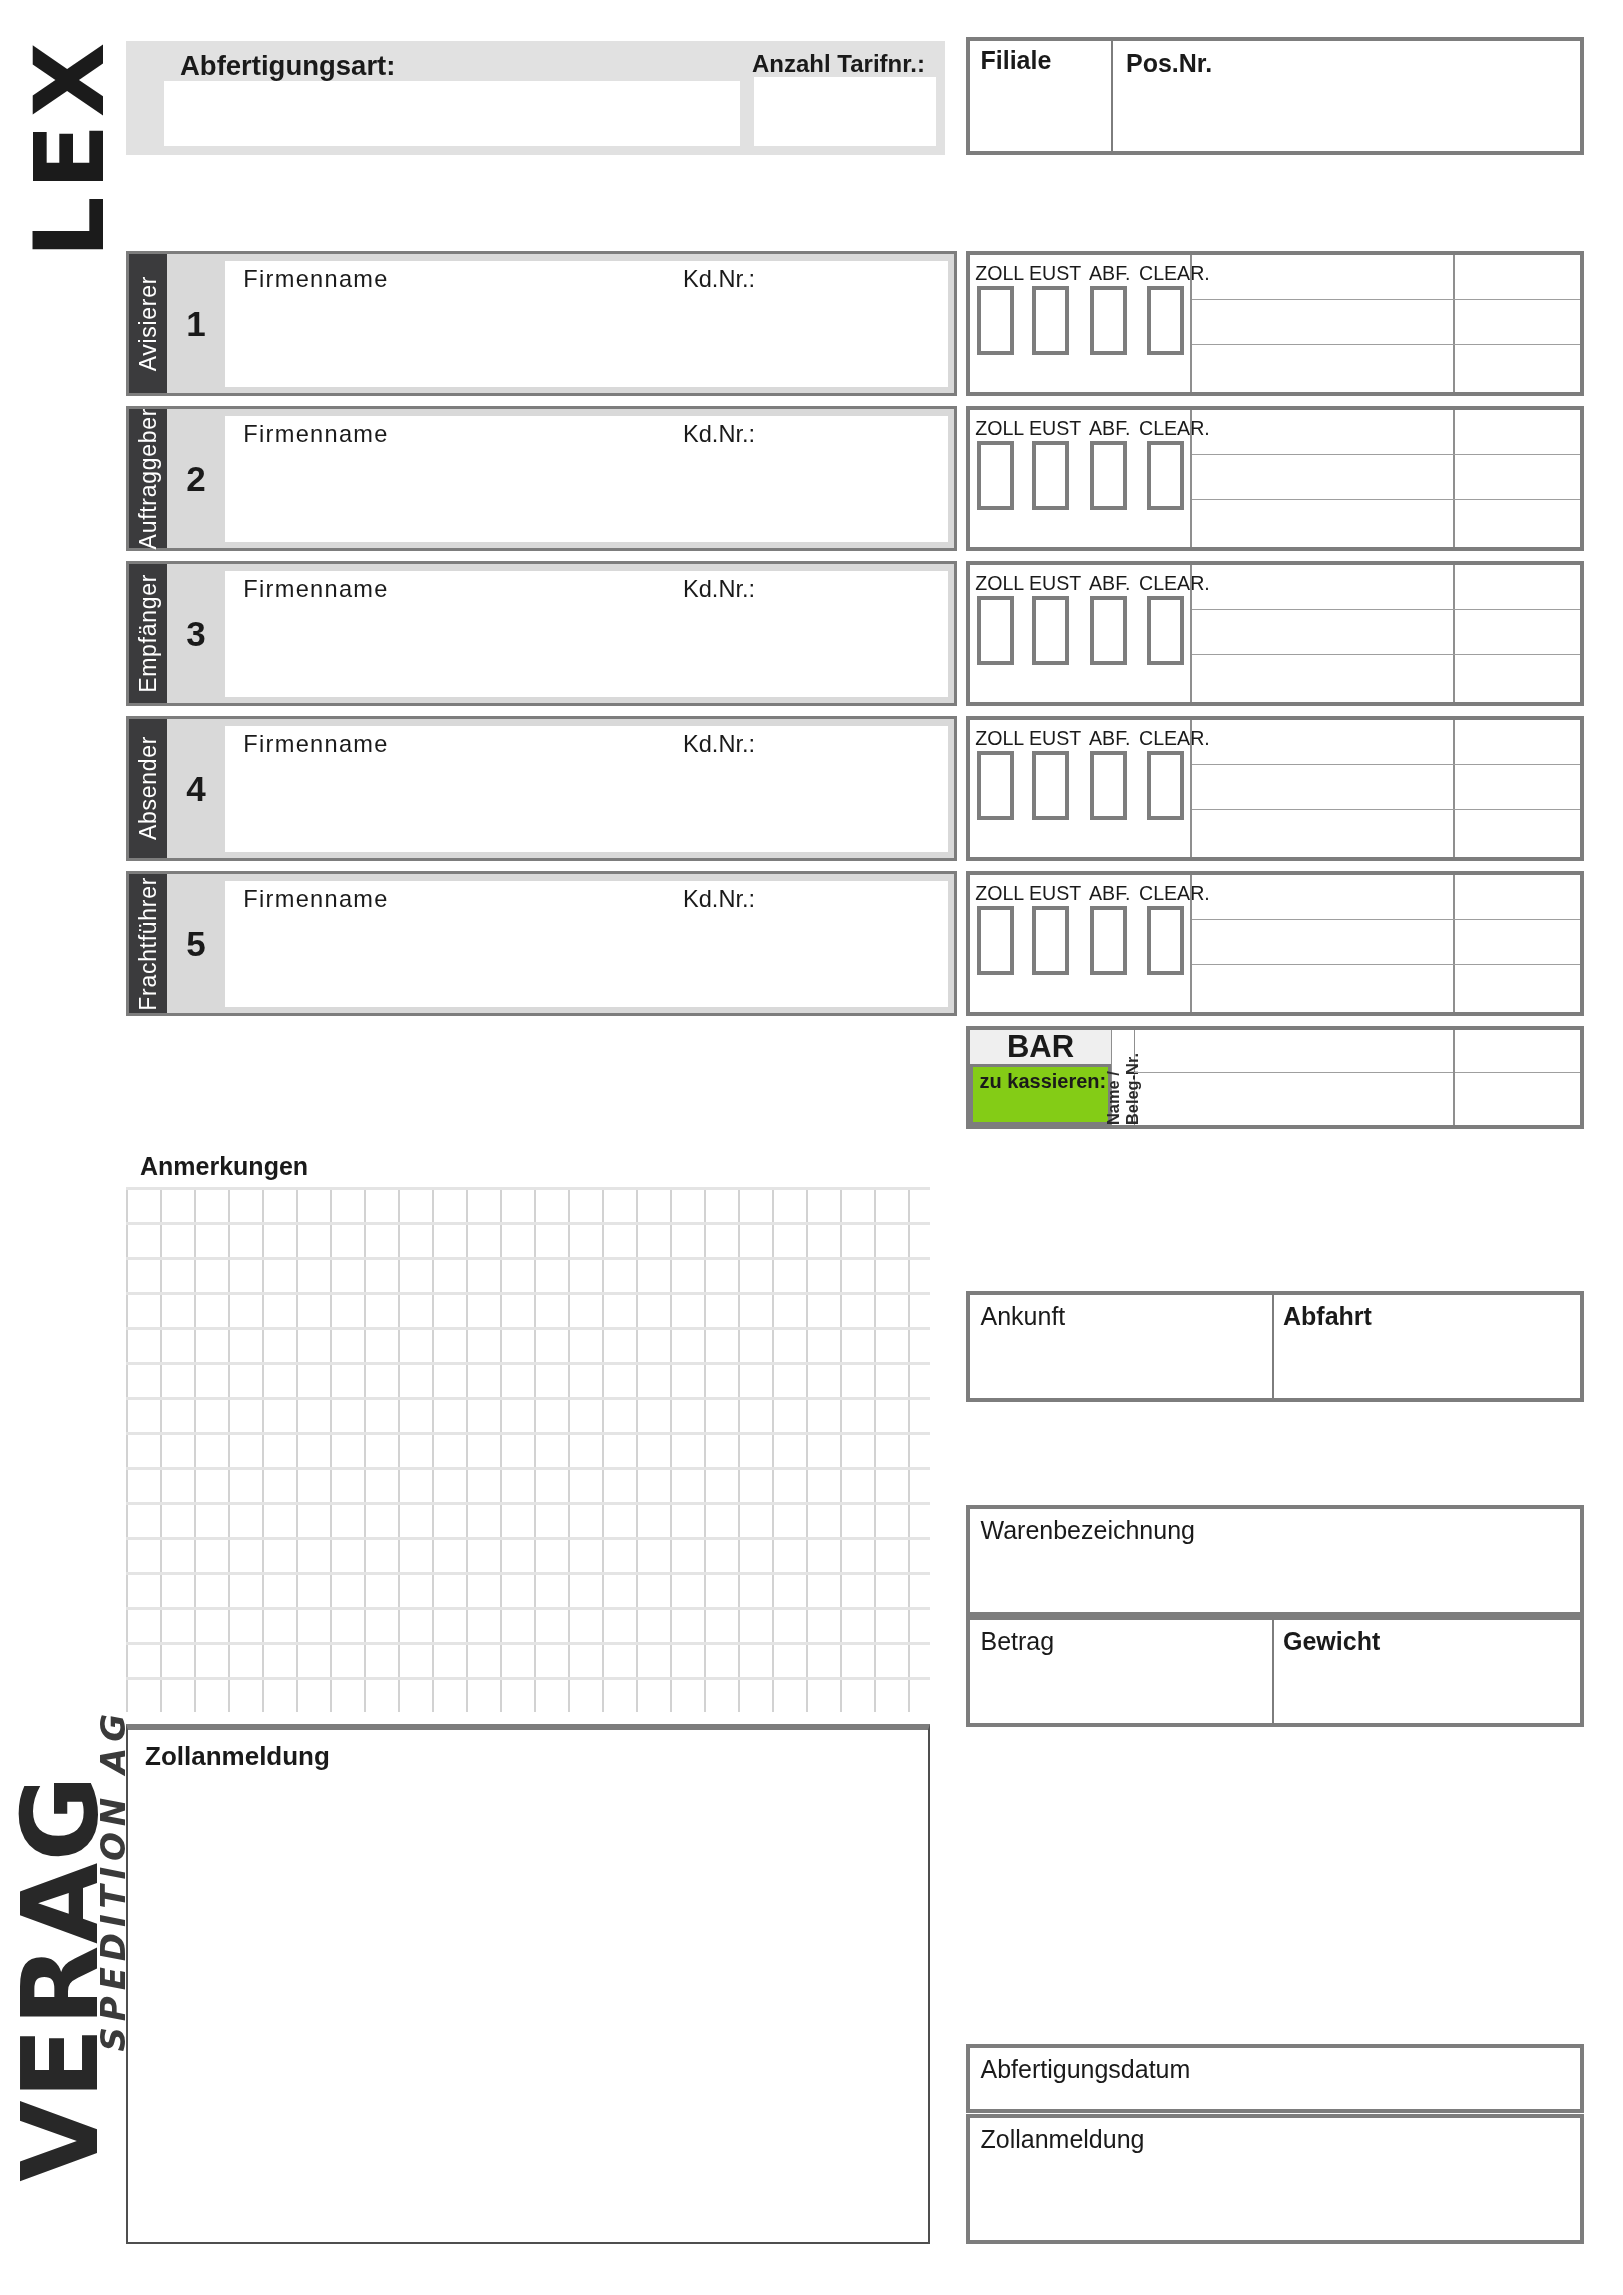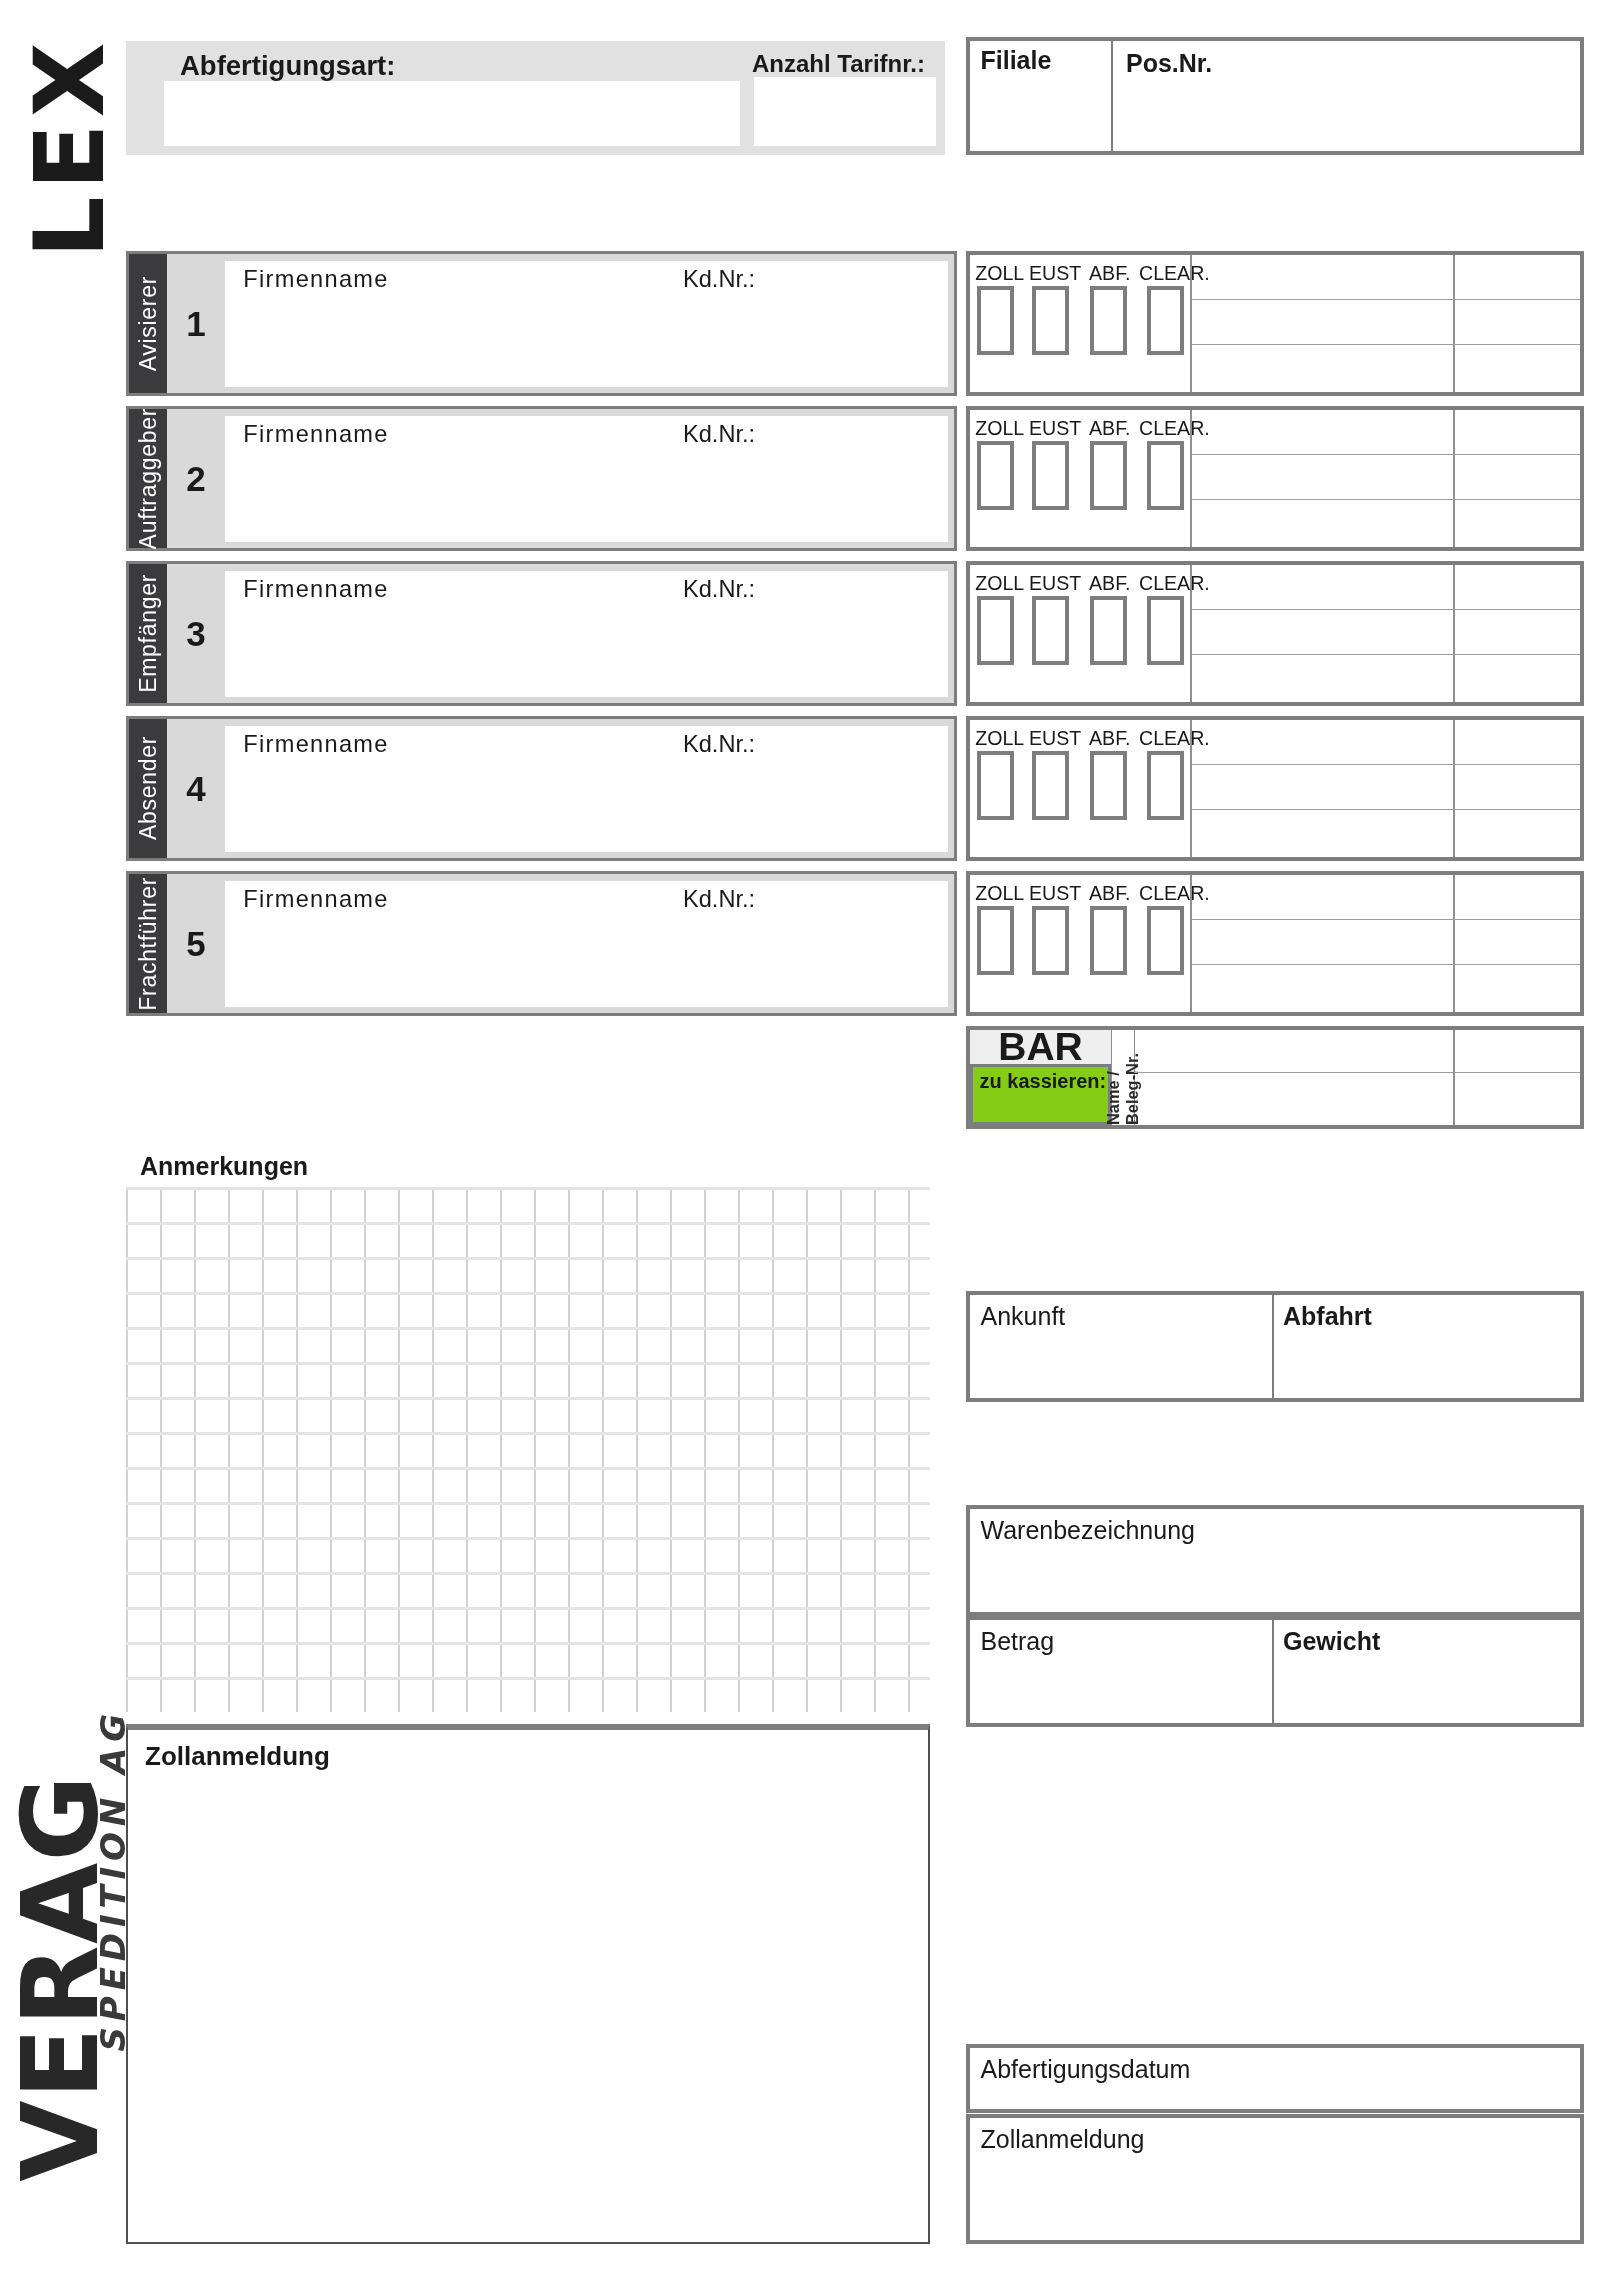--- a/index.html
+++ b/index.html
@@ -36,21 +36,21 @@
   .kdlbl{position:absolute;left:458px;top:5.2px;font-size:23.6px;}
   .sec-right{position:absolute;left:966px;top:0;width:618px;height:145px;background:#ffffff;border:4.6px solid #7d7d7d;box-sizing:border-box;}
   .cb-lbl{position:absolute;top:6.5px;font-size:19.6px;letter-spacing:0px;}
   .cb{position:absolute;top:31px;width:37px;height:69px;background:#fff;border:4.6px solid #7d7d7d;box-sizing:border-box;}
   .cb-div{position:absolute;left:220px;top:0;bottom:0;width:2px;background:#8f8f8f;}
   .betrag-div{position:absolute;left:483px;top:0;bottom:0;width:2px;background:#8f8f8f;}
   .row-line{position:absolute;left:222px;right:0;height:1.3px;background:#9f9f9f;}
   
   .bar{position:absolute;left:966px;top:1026px;width:618px;height:103px;background:#ffffff;border:4.6px solid #7d7d7d;box-sizing:border-box;}
   .bar-title{position:absolute;left:0;top:0;width:141px;height:34px;background:#efefef;display:flex;align-items:center;justify-content:center;
-             font-size:39px;font-weight:bold;}
+             font-size:31px;font-weight:bold;}
   .bar-zk{position:absolute;left:0;top:34px;width:141px;bottom:0;background:#84cc16;border:3.9px solid #7d7d7d;box-sizing:border-box;}
   .bar-strip{position:absolute;left:141px;top:0;bottom:0;width:23.6px;border-left:1.3px solid #8f8f8f;border-right:1.3px solid #8f8f8f;
              box-sizing:border-box;display:flex;align-items:center;justify-content:center;}
   .bar-strip span{font-size:16.4px;font-weight:bold;color:#2a2a2a;}
   
   .grid{position:absolute;left:126px;top:1187px;width:804px;height:525px;background:#ffffff;
         background-image:
           repeating-linear-gradient(to bottom,#e4e4e4 0px,#e4e4e4 3.3px,transparent 3.3px,transparent 35px),
           repeating-linear-gradient(to right,#d2d2d2 0px,#d2d2d2 2px,transparent 2px,transparent 34px);}
   

